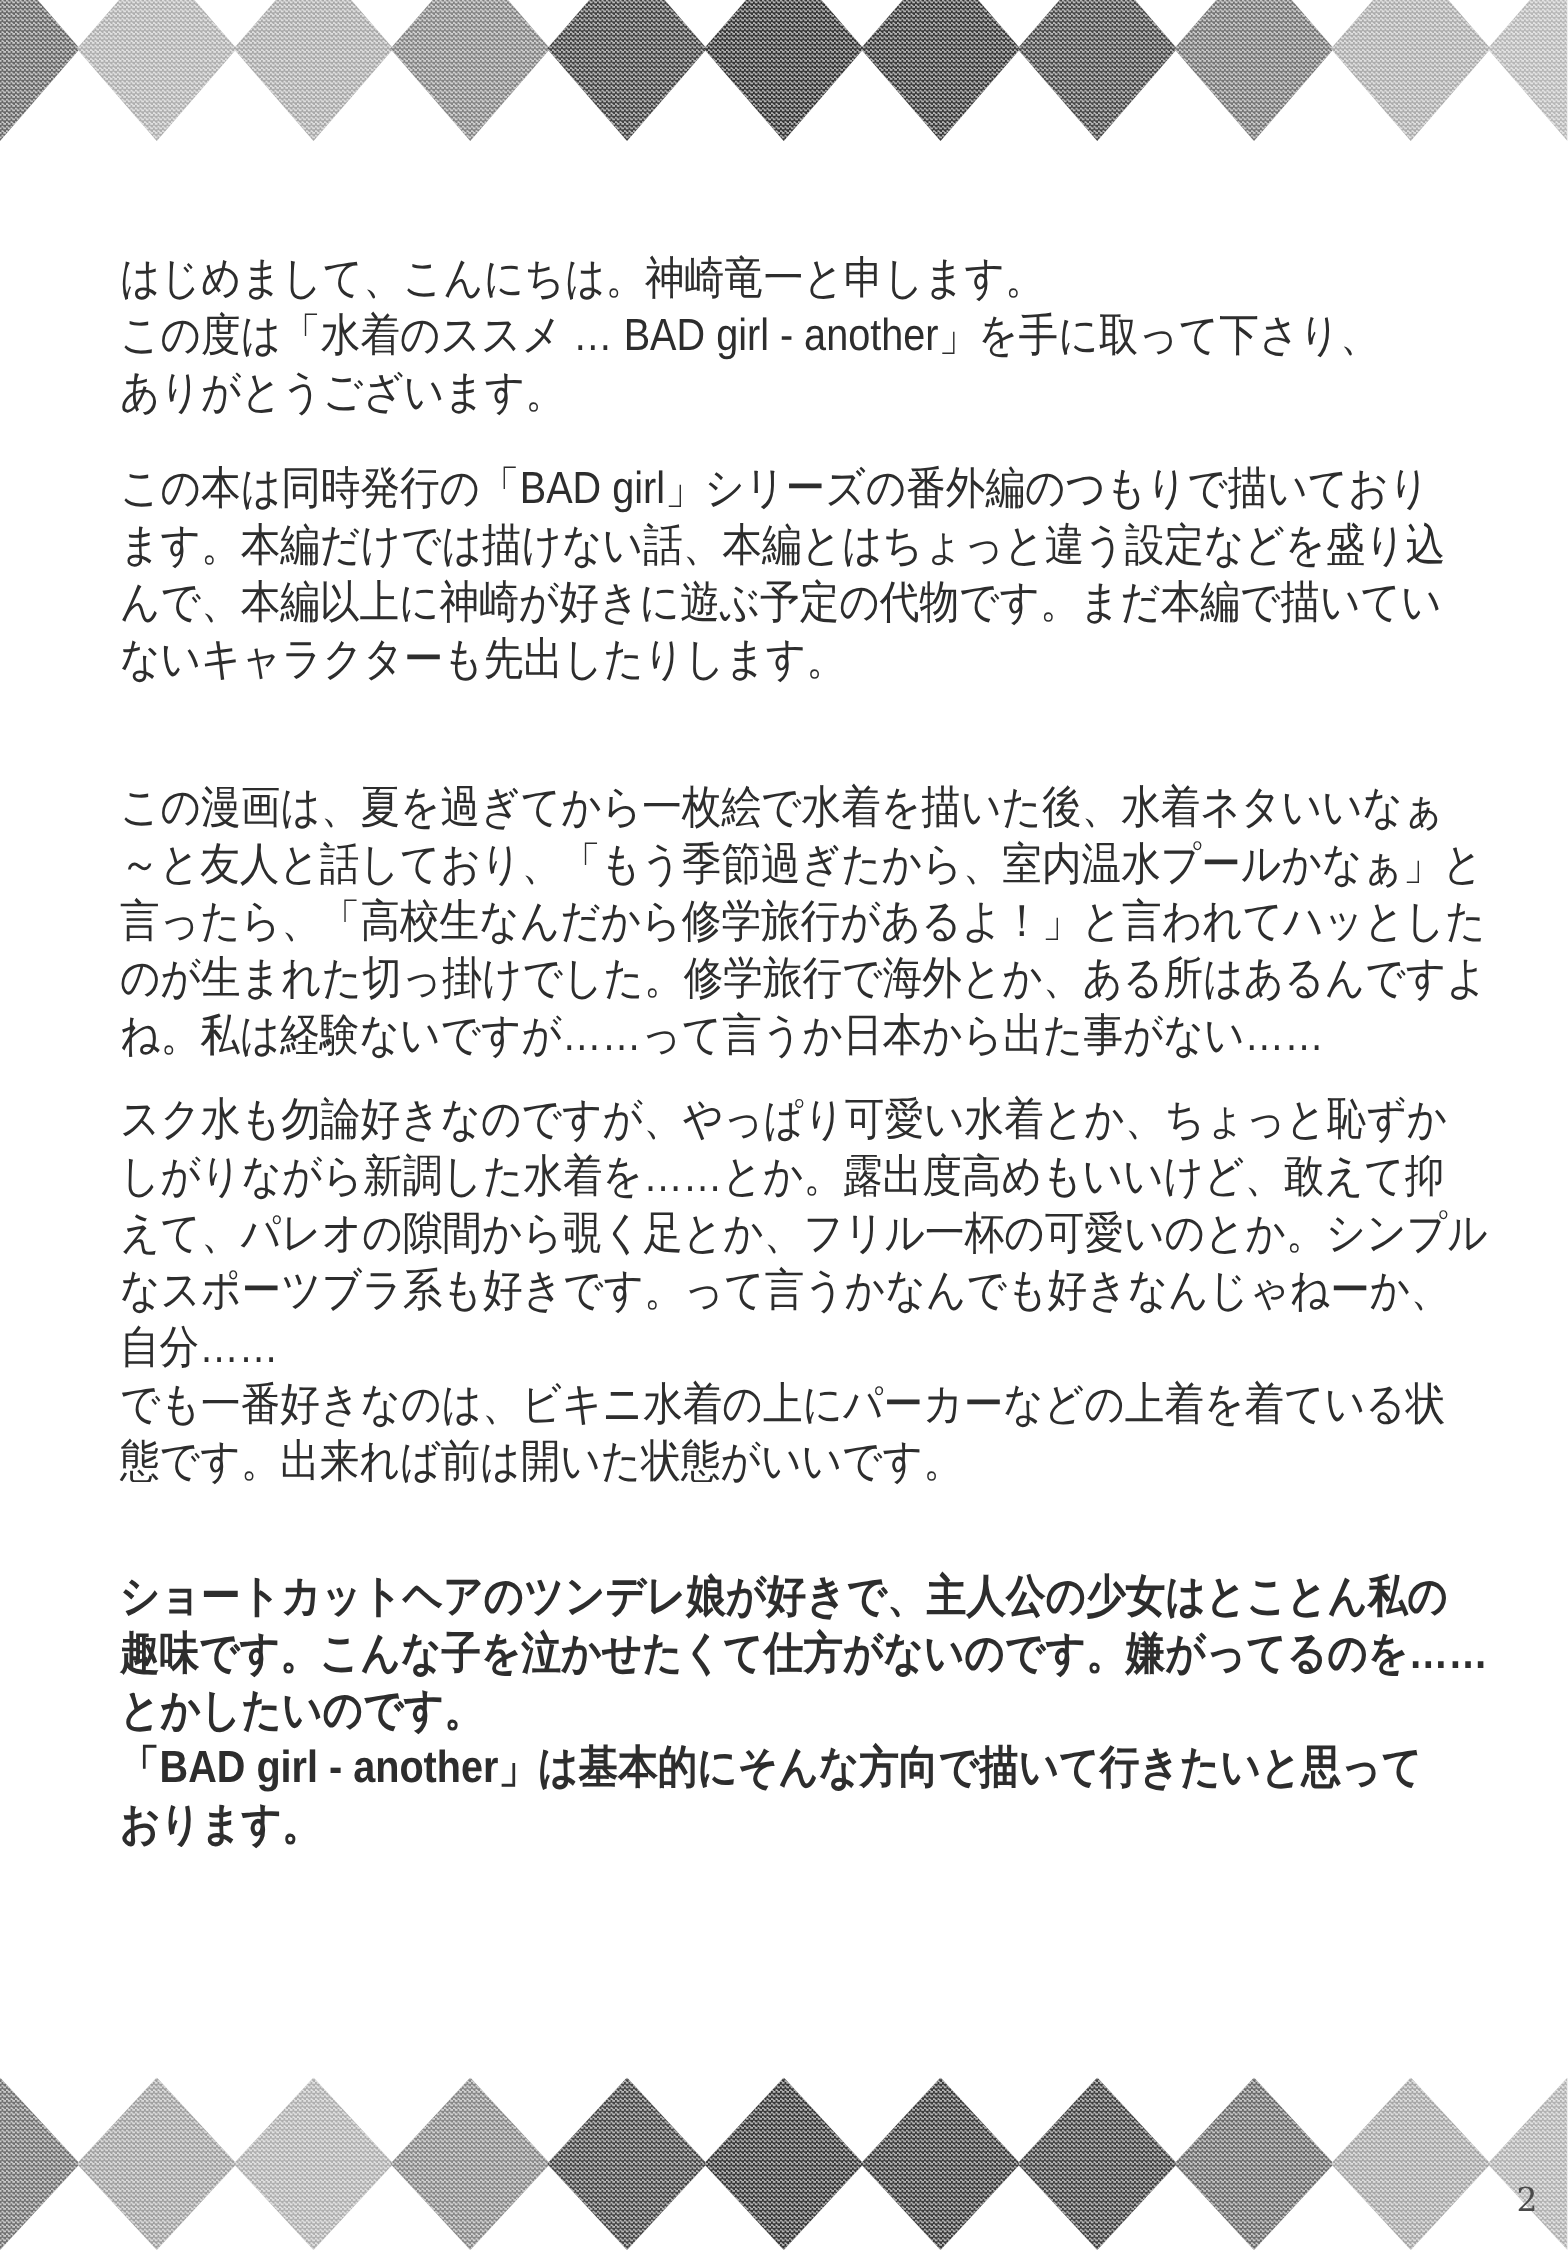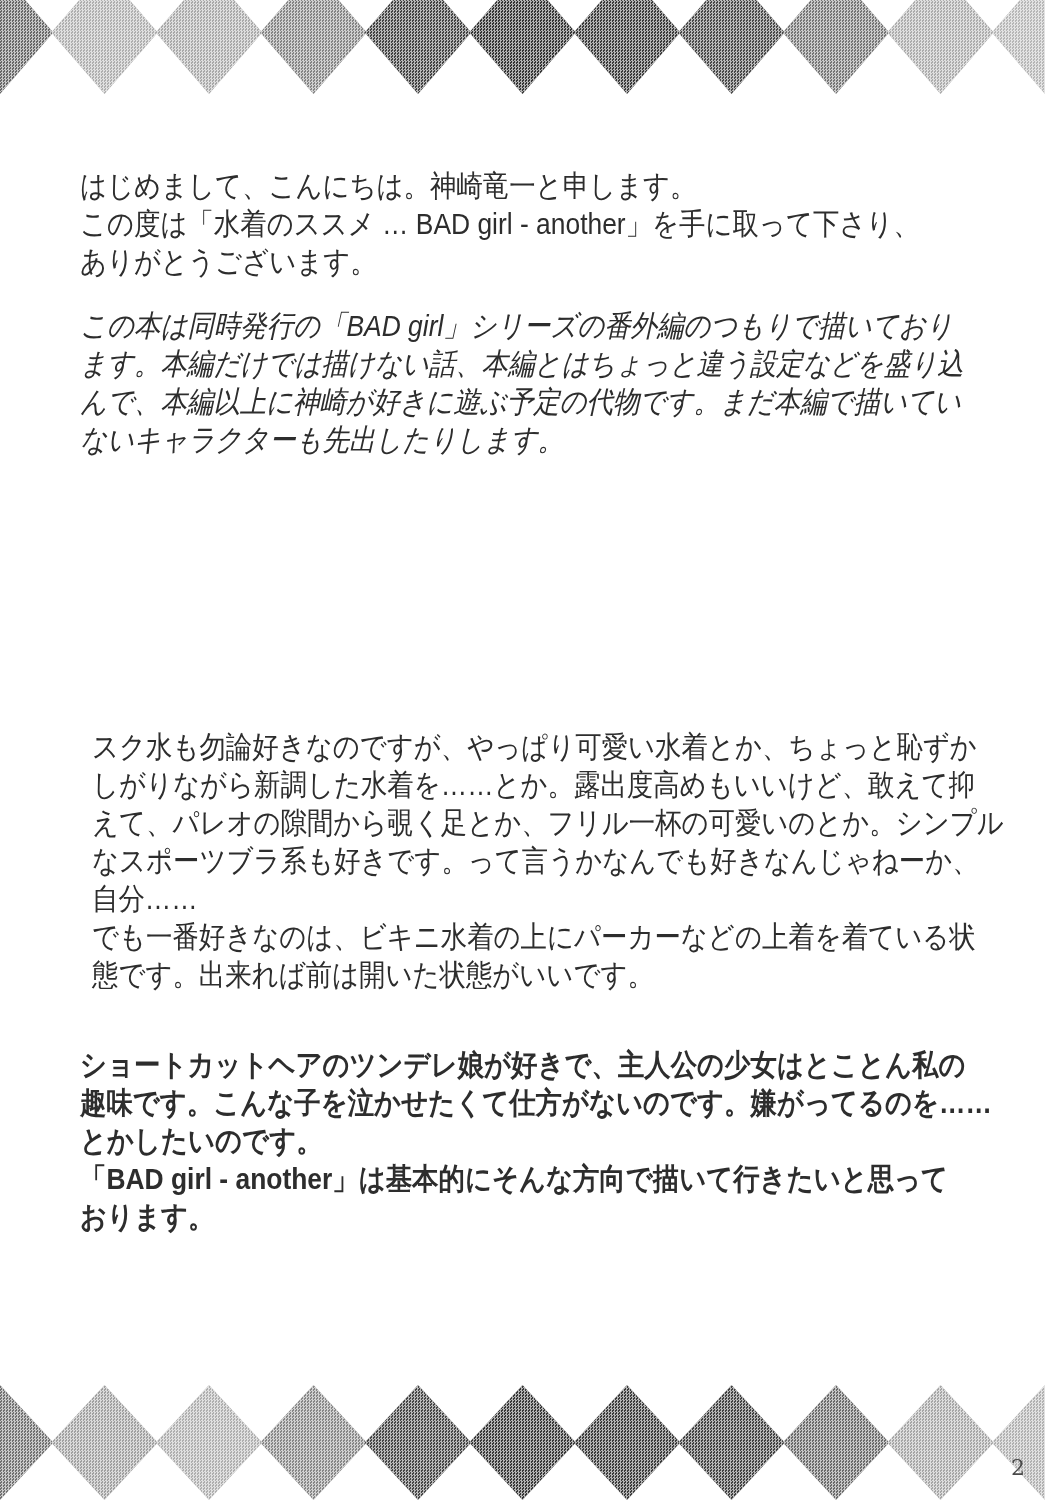--- a/index.html
+++ b/index.html
@@ -37,23 +37,23 @@
   }
   .text-line{
     font-size:30px;
     line-height:38px;
     white-space:nowrap;
     transform:scaleX(0.88);
     transform-origin:0 50%;
     letter-spacing:0;
   }
   #para-greeting{ top:167px; }
-  #para-book-intro{ top:307px;font-style:italic; }
+  #para-book-intro{ top:307px; }
   #para-origin-story{ top:520px; }
-  #para-swimsuit-likes{ top:728px;margin-left:12px; }
+  #para-swimsuit-likes{ top:728px; }
   #para-heroine-likes{ top:1046px;font-weight:bold; }
   #para-closing{ top:1290px; }
   
   #page-number{
     position:absolute;
     left:1011px;
     top:1455px;
     font-family:"DejaVu Serif","Liberation Serif",serif;
     font-size:22px;
     color:#4a4a4a;
@@ -85,20 +85,27 @@
       <div class="text-line">ありがとうございます。</div>
     </div>
 
   <div id="para-book-intro" class="paragraph">
       <div class="text-line">この本は同時発行の「BAD girl」シリーズの番外編のつもりで描いており</div>
       <div class="text-line">ます。本編だけでは描けない話、本編とはちょっと違う設定などを盛り込</div>
       <div class="text-line">んで、本編以上に神崎が好きに遊ぶ予定の代物です。まだ本編で描いてい</div>
       <div class="text-line">ないキャラクターも先出したりします。</div>
     </div>
 
+  <div id="para-origin-story" class="paragraph">
+      <div class="text-line">この漫画は、夏を過ぎてから一枚絵で水着を描いた後、水着ネタいいなぁ</div>
+      <div class="text-line">～と友人と話しており、「もう季節過ぎたから、室内温水プールかなぁ」と</div>
+      <div class="text-line">言ったら、「高校生なんだから修学旅行があるよ！」と言われてハッとした</div>
+      <div class="text-line">のが生まれた切っ掛けでした。修学旅行で海外とか、ある所はあるんですよ</div>
+      <div class="text-line">ね。私は経験ないですが……って言うか日本から出た事がない……</div>
+    </div>
 
   <div id="para-swimsuit-likes" class="paragraph">
       <div class="text-line">スク水も勿論好きなのですが、やっぱり可愛い水着とか、ちょっと恥ずか</div>
       <div class="text-line">しがりながら新調した水着を……とか。露出度高めもいいけど、敢えて抑</div>
       <div class="text-line">えて、パレオの隙間から覗く足とか、フリル一杯の可愛いのとか。シンプル</div>
       <div class="text-line">なスポーツブラ系も好きです。って言うかなんでも好きなんじゃねーか、</div>
       <div class="text-line">自分……</div>
       <div class="text-line">でも一番好きなのは、ビキニ水着の上にパーカーなどの上着を着ている状</div>
       <div class="text-line">態です。出来れば前は開いた状態がいいです。</div>
     </div>

